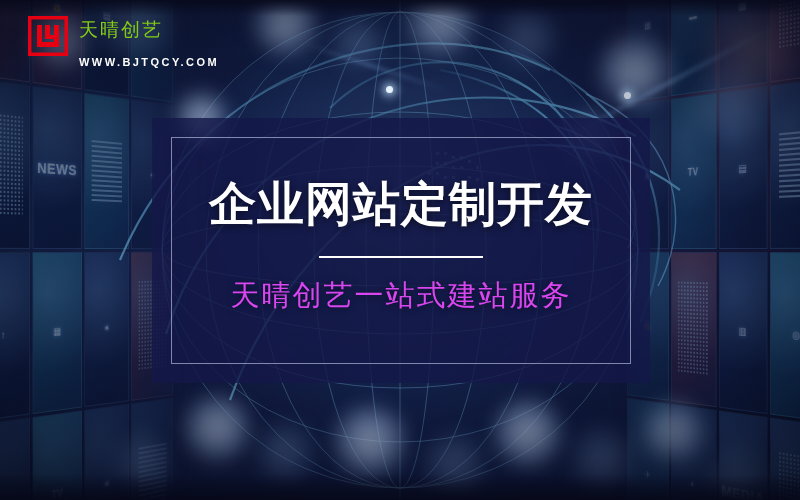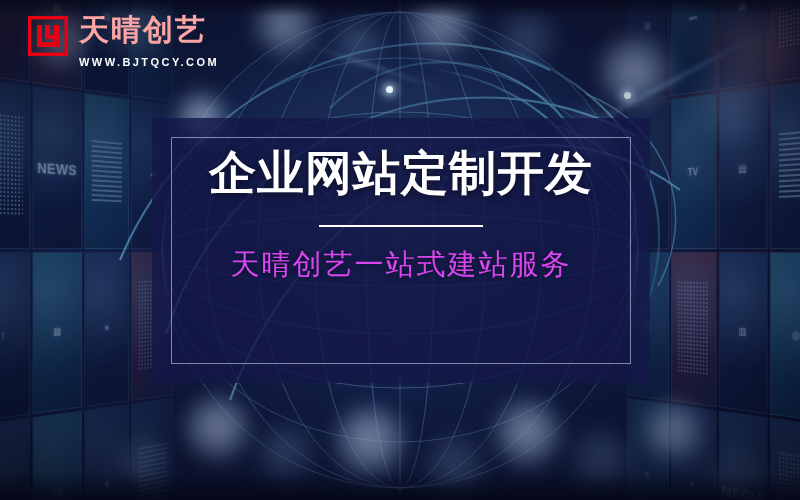--- a/index.html
+++ b/index.html
@@ -176,25 +176,25 @@
   }
   .logo-mark svg { width: 100%; height: 100%; display: block; }
   .logo-text {
     margin-left: 11px;
     display: flex;
     flex-direction: column;
     justify-content: flex-start;
   }
   .logo-cn {
     font-family: "DejaVu Sans", "Liberation Sans", sans-serif;
-    color: #fca5a5;
-    font-size: 30px;
+    color: #84cc16;
+    font-size: 19px;
     line-height: 27px;
     letter-spacing: 2px;
-    font-weight: 700;
+    font-weight: 400;
     white-space: nowrap;
   }
   .logo-url {
     color: #ffffff;
     font-size: 11px;
     line-height: 13px;
     letter-spacing: 2.45px;
     font-weight: bold;
     white-space: nowrap;
     margin-top: 13px;
@@ -219,21 +219,21 @@
     border: 1px solid rgba(196, 205, 232, 0.62);
     pointer-events: none;
   }
   .panel-content {
     position: absolute;
     inset: 0;
     display: flex;
     flex-direction: column;
     align-items: center;
     justify-content: flex-start;
-    padding-top: 29px;
+    padding-top: 60px;
     box-sizing: border-box;
   }
   .headline {
     font-family: "DejaVu Serif", "Liberation Serif", serif;
     color: #ffffff;
     font-size: 47px;
     line-height: 52px;
     font-weight: bold;
     letter-spacing: 1px;
     text-shadow: 0 2px 7px rgba(0,0,0,0.55);

